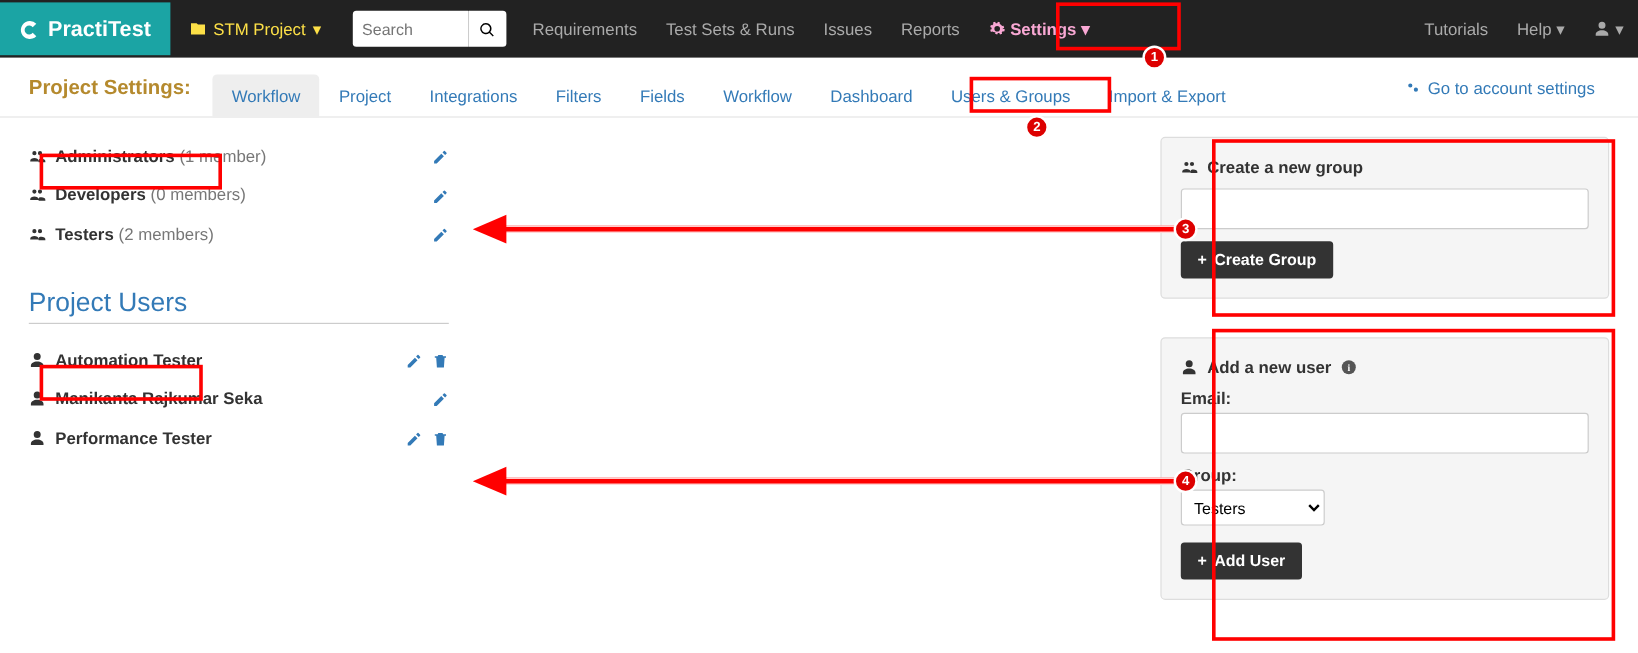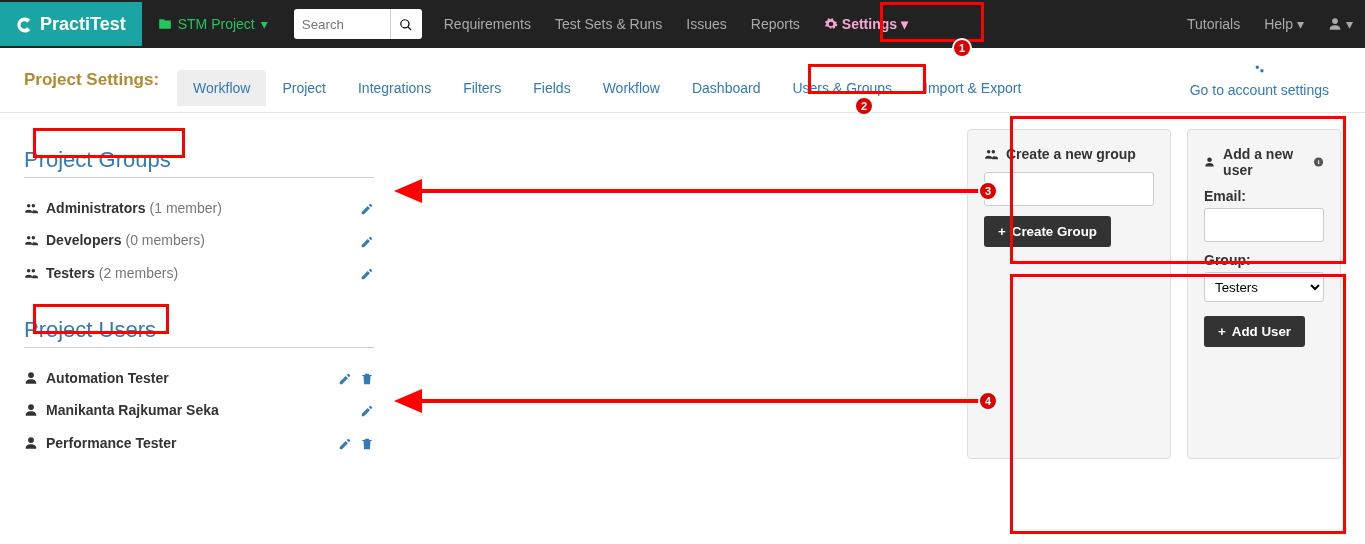--- a/index.html
+++ b/index.html
@@ -1,44 +1,44 @@
 <!DOCTYPE html>
 <html><head>
 <meta charset="utf-8">
 <style>
 * { box-sizing: border-box; margin: 0; padding: 0; }
 body { font-family: "Helvetica Neue", Arial, sans-serif; font-size: 14px; color: #333; background: #fff; width: 1365px; }
 .topbar { display: flex; align-items: center; background: #222; height: 48px; color: #fff; }
 .logo { background: #1ba4a4; color: #fff; height: 44px; display: flex; align-items: center; padding: 0 16px; font-weight: bold; font-size: 18px; }
 .logo-icon { margin-right: 6px; }
-.proj-dropdown { color: #22c55e; padding: 0 16px; display: flex; align-items: center; gap: 6px; cursor: pointer; }
+.proj-dropdown { color: #fde047; padding: 0 16px; display: flex; align-items: center; gap: 6px; cursor: pointer; }
 .search-wrap { display: flex; margin: 0 10px; }
 .search-input { width: 96px; height: 30px; border: none; padding: 0 8px; border-radius: 3px 0 0 3px; }
 .search-btn { width: 32px; height: 30px; background: #fff; border: none; border-left: 1px solid #ccc; border-radius: 0 3px 3px 0; cursor: pointer; }
 .topnav { display: flex; align-items: center; }
 .topnav-link { color: #aaa; padding: 0 12px; height: 60px; display: flex; align-items: center; cursor: pointer; }
 .topnav-link.settings { color: #f9a8d4; font-weight: bold; gap: 4px; }
 .top-right { margin-left: auto; display: flex; align-items: center; }
 .num-badge { background: #d00; color: #fff; border: 2px solid #fff; border-radius: 50%; width: 20px; height: 20px; font-size: 11px; font-weight: bold; display: inline-flex; align-items: center; justify-content: center; }
 .sub-header { display: flex; align-items: center; border-bottom: 1px solid #e5e5e5; padding: 14px 36px 0 24px; }
 .proj-settings-label { color: #b58a2e; font-weight: bold; font-size: 17px; margin-right: 18px; padding-bottom: 14px; }
 .tab { color: #337ab7; padding: 10px 16px; cursor: pointer; margin-bottom: -1px; }
 .tab.active { background: #eee; color: #337ab7; border-top-left-radius: 4px; border-top-right-radius: 4px; }
-.account-link { margin-left: auto; color: #337ab7; display: flex; align-items: center; gap: 6px; padding-bottom: 14px; cursor: pointer; flex-direction: column; }
+.account-link { margin-left: auto; color: #337ab7; display: flex; align-items: center; gap: 6px; padding-bottom: 14px; cursor: pointer; }
 .content { display: flex; padding: 16px 24px; gap: 24px; }
 .left-col { flex: 1; }
 .section-title { color: #337ab7; font-size: 22px; font-weight: normal; border-bottom: 1px solid #ccc; display: inline-block; padding-bottom: 4px; margin-bottom: 14px; margin-top: 18px; width: 350px; }
 .group-row, .user-row { display: flex; align-items: center; padding: 8px 0; width: 350px; justify-content: space-between; }
 .group-left { display: flex; align-items: center; gap: 8px; }
 .grp-icon { font-size: 14px; }
 .group-name { font-weight: bold; }
 .group-meta { color: #777; margin-left: 4px; }
 .row-actions { display: flex; gap: 8px; }
 .pencil-icon, .trash-icon { color: #337ab7; cursor: pointer; }
-.right-col { width: 374px; display: flex; flex-direction: row; gap: 16px; }
+.right-col { width: 374px; display: flex; flex-direction: column; gap: 32px; }
 .panel { background: #f5f5f5; border: 1px solid #ddd; border-radius: 4px; padding: 16px; }
 .panel-title { font-weight: bold; display: flex; align-items: center; gap: 8px; margin-bottom: 10px; }
 .panel input[type=text] { width: 100%; height: 34px; border: 1px solid #ccc; border-radius: 3px; padding: 0 8px; margin-bottom: 10px; }
 .panel select { width: 120px; height: 30px; border: 1px solid #ccc; border-radius: 3px; padding: 0 6px; margin-bottom: 14px; background: #fff; }
 .btn-dark { background: #333; color: #fff; border: none; border-radius: 3px; padding: 8px 14px; font-weight: bold; cursor: pointer; display: inline-flex; align-items: center; gap: 6px; }
 .label-sm { font-weight: bold; margin-bottom: 4px; display: block; }
 .red-box { border: 3px solid red; position: absolute; pointer-events: none; }
 .arrow-line { position: absolute; height: 6px; background: red; border-top: 1px solid #fff; border-bottom: 1px solid #fff; }
 .arrow-head { position: absolute; width: 0; height: 0; border-top: 12px solid transparent; border-bottom: 12px solid transparent; border-right: 28px solid red; }
 .arrow-head::after { content: ""; position: absolute; left: 2px; top: -10px; width: 0; height: 0; border-top: 10px solid transparent; border-bottom: 10px solid transparent; border-right: 24px solid red; }
@@ -116,21 +116,20 @@
     <svg class="icon" viewBox="0 0 24 24">
         <path d="M9 6a3 3 0 1 0 0 6 3 3 0 0 0 0-6zm8 6a3 3 0 1 0 0 6 3 3 0 0 0 0-6z"></path>
       </svg>
     <span>Go to account settings</span>
   </div>
 </div>
 
 <div class="content">
   <div class="left-col">
 
-    <h2 class="section-title">Project Groups</h2>
 
     <div class="group-row">
       <div class="group-left">
         <svg class="icon grp-icon" viewBox="0 0 24 24">
             <path d="M8 11a3 3 0 1 0 0-6 3 3 0 0 0 0 6zm8 0a3 3 0 1 0 0-6 3 3 0 0 0 0 6zM2 19c0-2.5 3-4 6-4s6 1.5 6 4v1H2v-1zm12 0c0-1 .3-1.8.8-2.5 1-.3 2-.5 3.2-.5 3 0 6 1.5 6 4v1H14v-2z"></path>
           </svg>
         <span><span class="group-name">Administrators</span><span class="group-meta">(1 member)</span></span>
       </div>
       <div class="row-actions">
           <span class="pencil-icon"><svg class="icon" viewBox="0 0 24 24">

